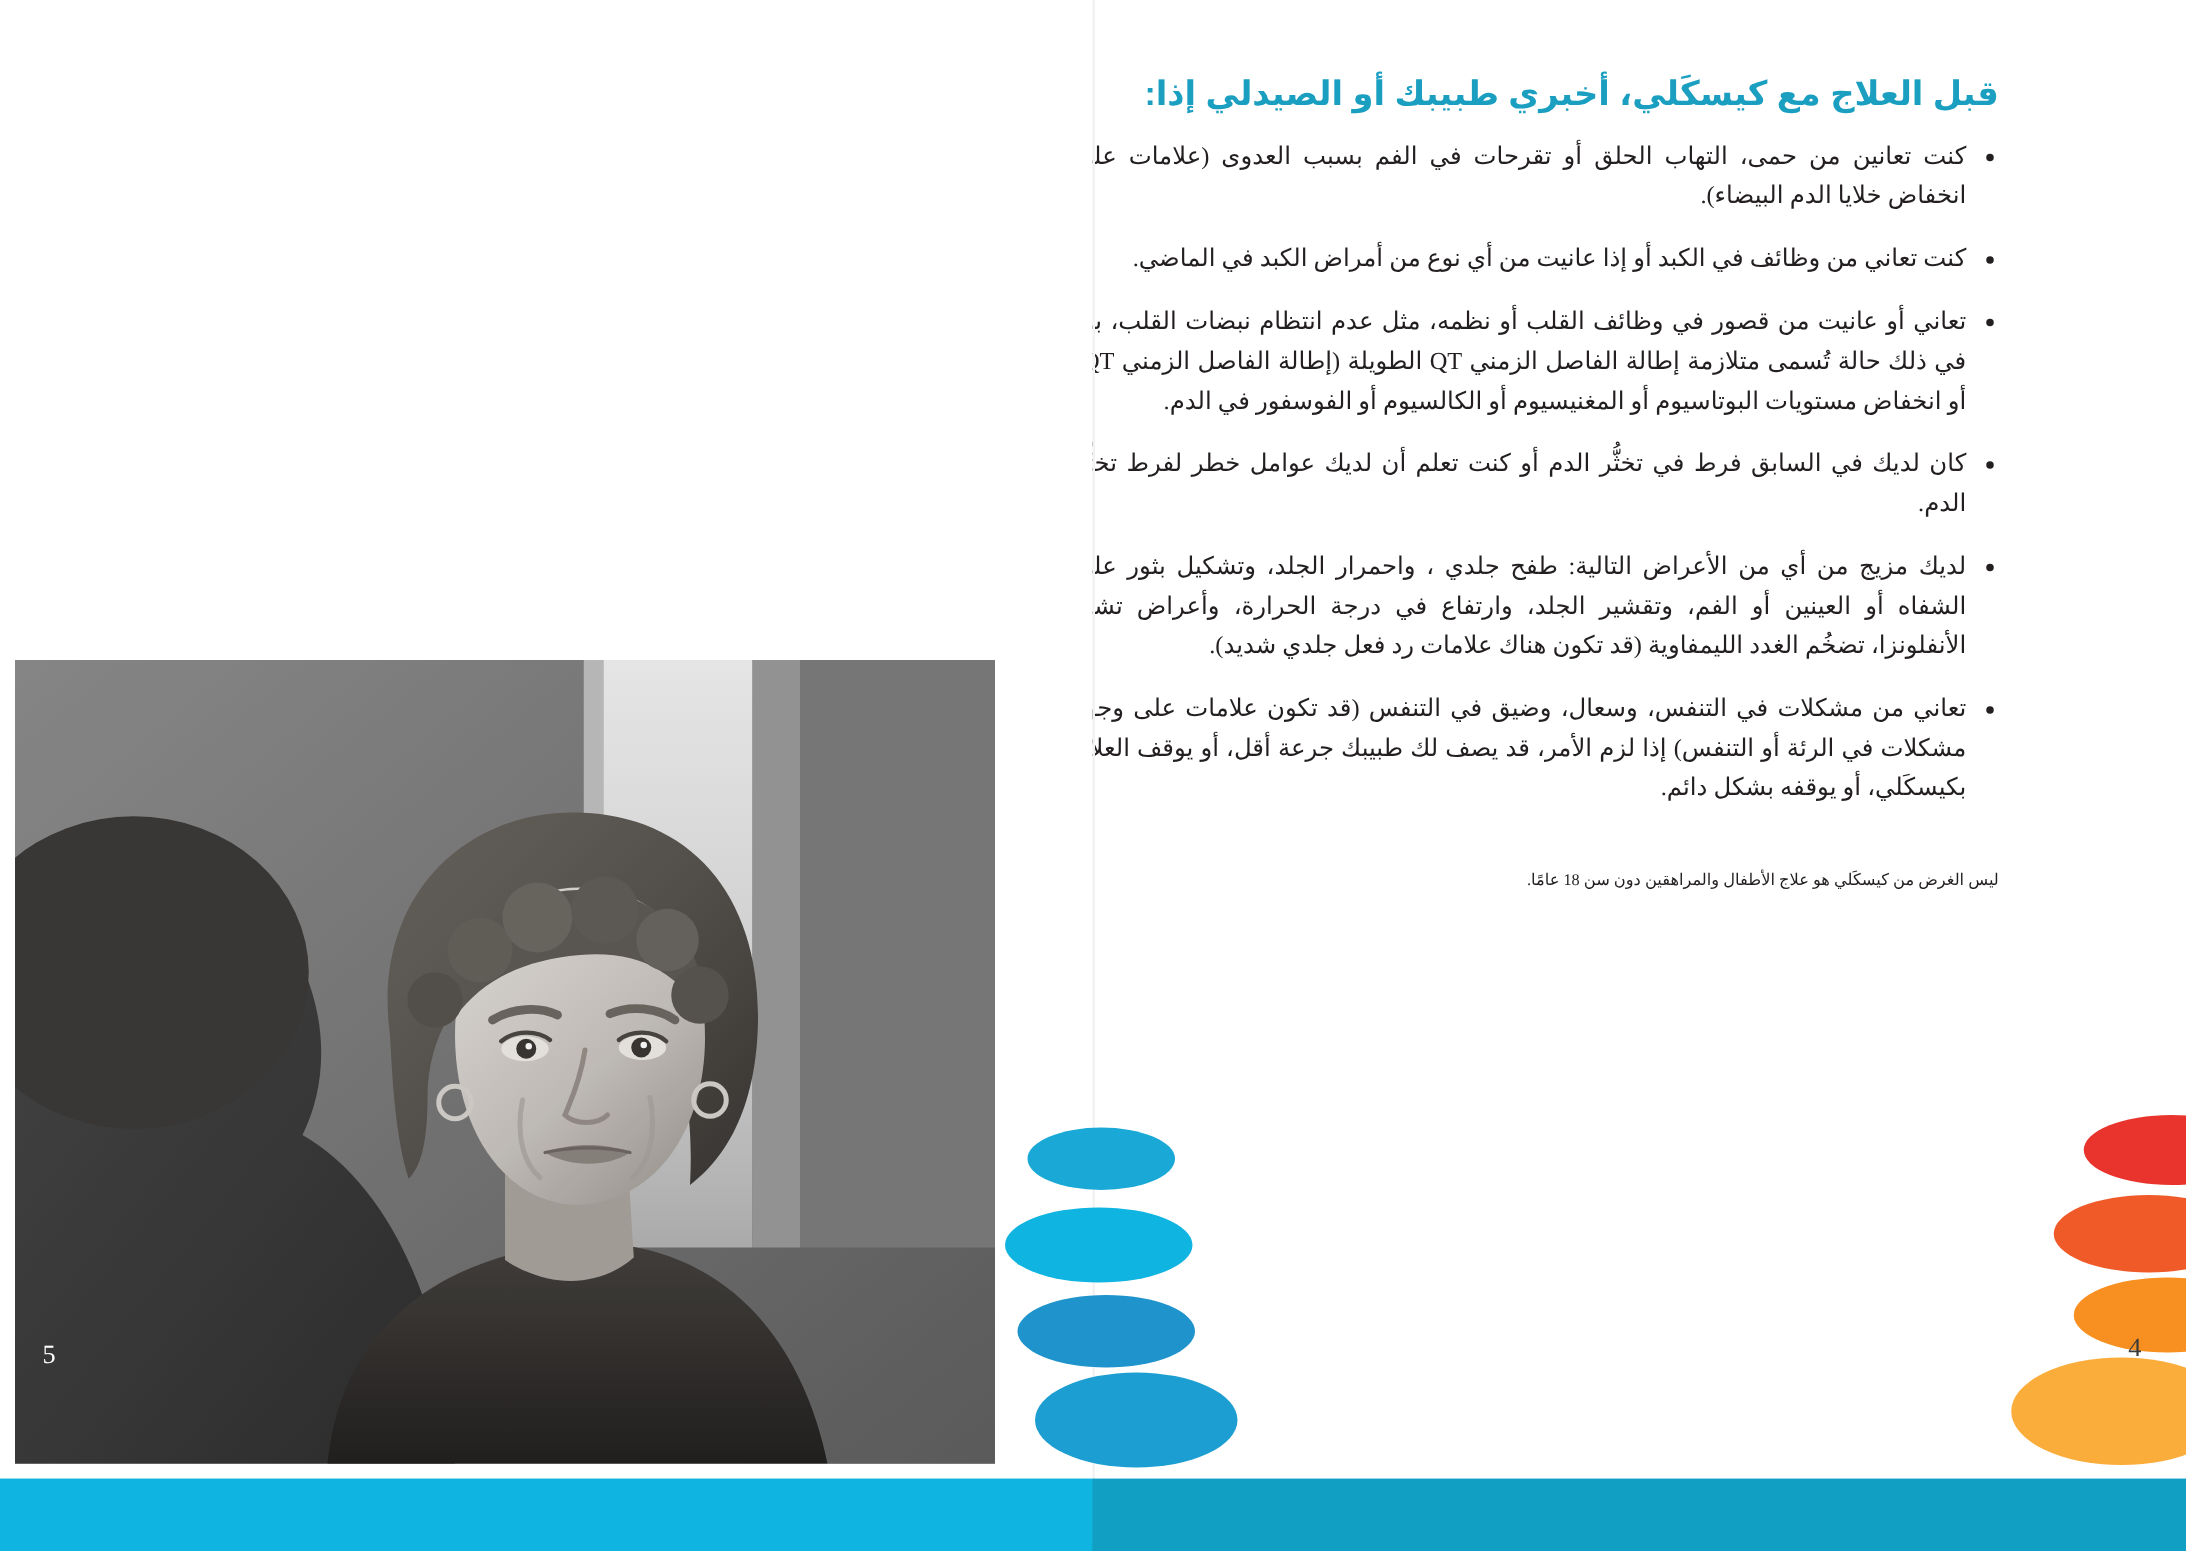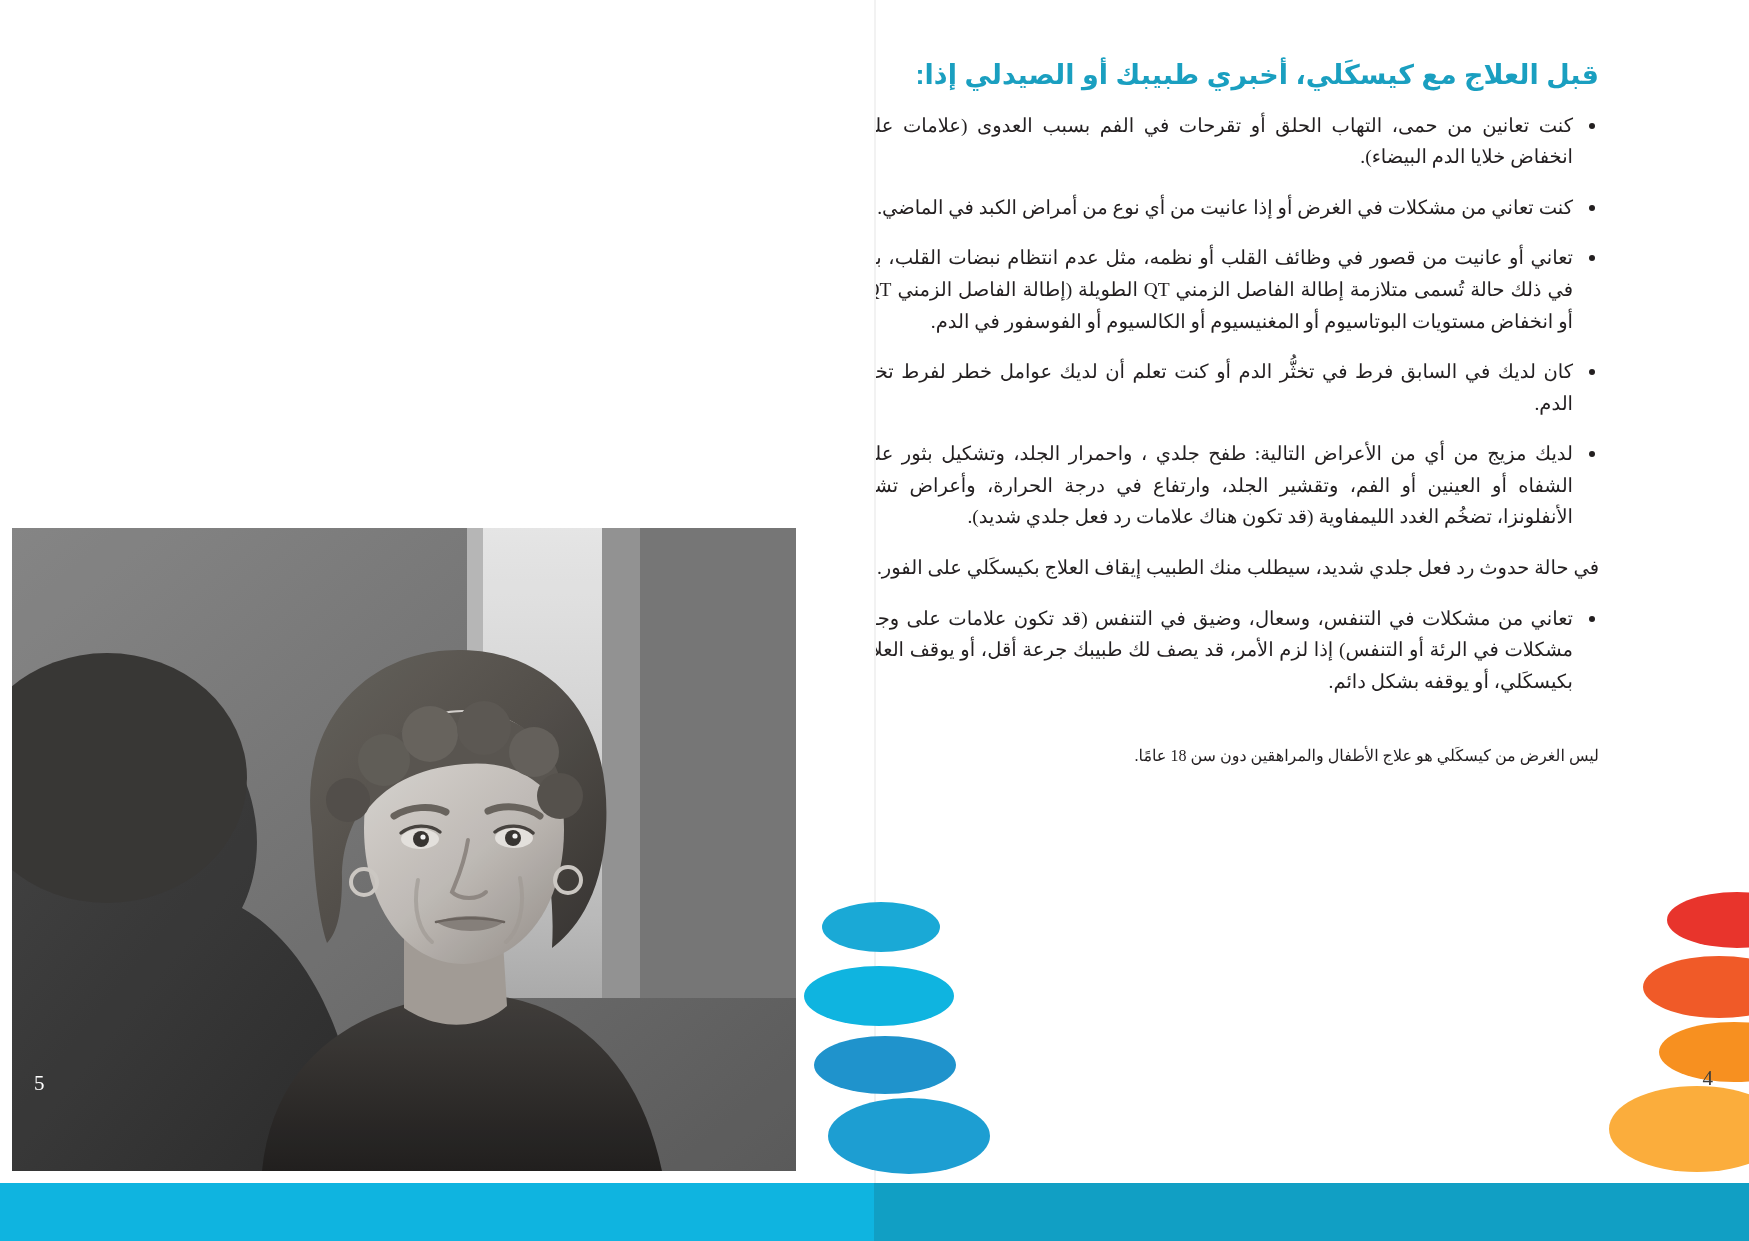--- a/index.html
+++ b/index.html
@@ -78,21 +78,21 @@
     top: 13px;
     width: 6px;
     height: 6px;
     border-radius: 50%;
     background: #231f20;
   }
   ul.bullets > li.nobullet { padding-right: 0; }
   ul.bullets > li.nobullet::before { display: none; }
 
   p.body {
-    font-size: 16px;
+    font-size: 13px;
     line-height: 1.62;
     margin: 0 0 16px 0;
     text-align: justify;
     text-align-last: right;
   }
   p.body.last { margin-top: 46px; margin-bottom: 0; }
 
   
   .photo {
     position: absolute;
@@ -176,29 +176,28 @@
 <div class="spread">
 
   <div class="page page-right">
 
     <div class="col col-right">
 
       <h2 class="heading">قبل العلاج مع كيسكَلي، أخبري طبيبك أو الصيدلي إذا:</h2>
 
       <ul class="bullets">
         <li>كنت تعانين من حمى، التهاب الحلق أو تقرحات في الفم بسبب العدوى (علامات على انخفاض خلايا الدم البيضاء).</li>
-        <li>كنت تعاني من مشكلات في الغرض أو إذا عانيت من أي نوع من أمراض الكبد في الماضي.</li>
+        <li>كنت تعاني من وظائف في الكبد أو إذا عانيت من أي نوع من أمراض الكبد في الماضي.</li>
         <li>تعاني أو عانيت من قصور في وظائف القلب أو نظمه، مثل عدم انتظام نبضات القلب، بما في ذلك حالة تُسمى متلازمة إطالة الفاصل الزمني QT الطويلة  (إطالة الفاصل الزمني QT) أو انخفاض مستويات البوتاسيوم أو المغنيسيوم أو الكالسيوم أو الفوسفور في الدم.</li>
         <li>كان لديك في السابق فرط في تخثُّر الدم أو كنت تعلم أن لديك عوامل خطر لفرط تخثُّر الدم.</li>
       </ul>
 
 
       <ul class="bullets">
         <li>لديك مزيج من أي من الأعراض التالية: طفح جلدي ، واحمرار الجلد، وتشكيل بثور على الشفاه أو العينين أو الفم، وتقشير الجلد، وارتفاع في درجة الحرارة، وأعراض تشبه الأنفلونزا، تضخُم الغدد الليمفاوية (قد تكون هناك علامات رد فعل جلدي شديد).</li>
-        <li class="nobullet">في حالة حدوث رد فعل جلدي شديد، سيطلب منك الطبيب إيقاف العلاج بكيسكَلي على الفور.</li>
         <li>تعاني من مشكلات في التنفس، وسعال، وضيق في التنفس (قد تكون علامات على وجود مشكلات في الرئة أو التنفس)  إذا لزم الأمر، قد يصف لك طبيبك جرعة أقل، أو يوقف العلاج بكيسكَلي، أو يوقفه بشكل دائم.</li>
       </ul>
 
       <p class="body last">ليس الغرض من كيسكَلي هو علاج الأطفال والمراهقين دون سن 18 عامًا.</p>
     </div>
 
     <div class="deco">
       <span class="ellipse dot-r1"></span>
       <span class="ellipse dot-r2"></span>
       <span class="ellipse dot-r3"></span>

